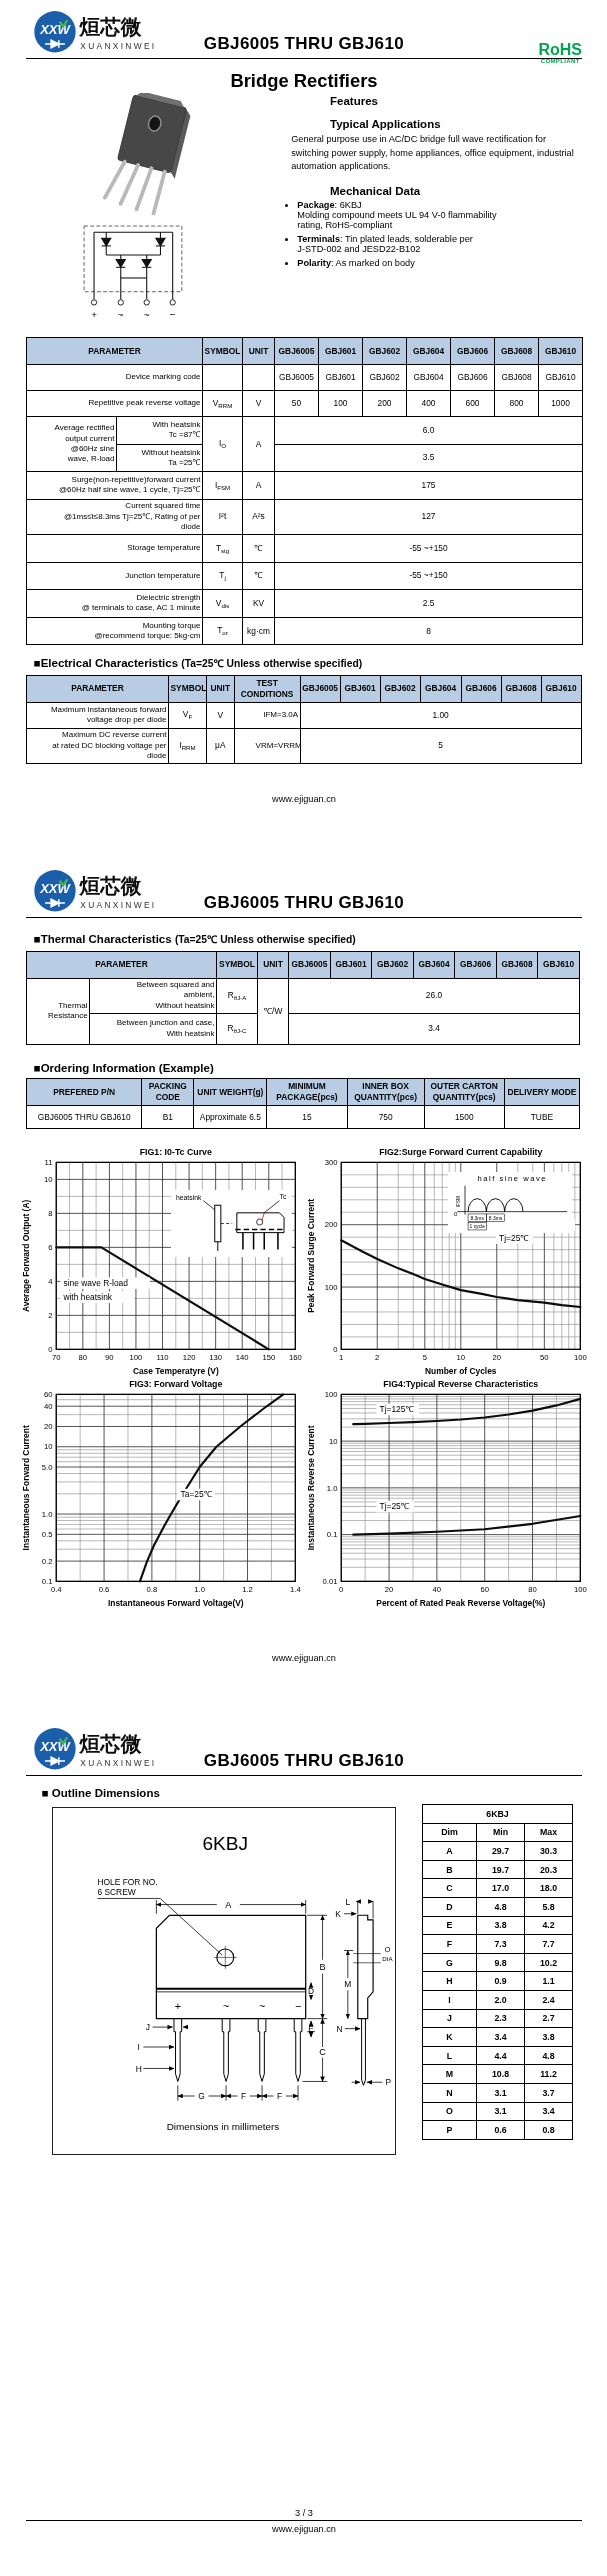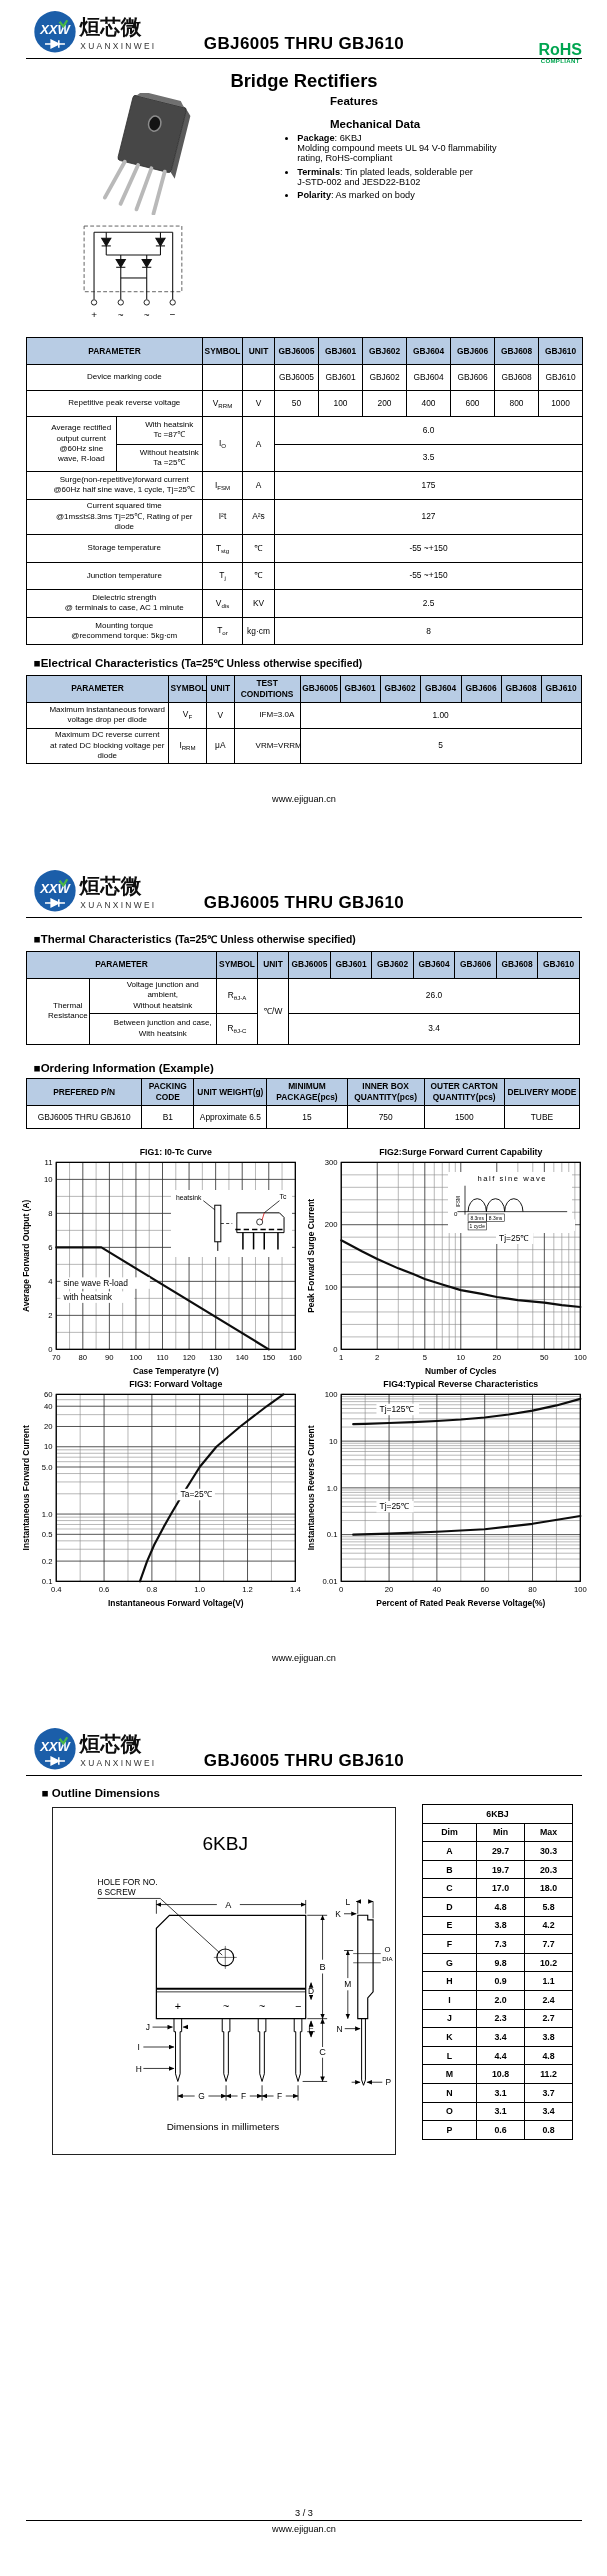--- a/index.html
+++ b/index.html
@@ -23,21 +23,21 @@
   .blk{margin-bottom:10.7px;}
   .mech li .bl{font-weight:bold;}
   .mech .cont{margin-left:0;}
   
   .sec{position:absolute;left:26px;right:26px;}
   .h2row{font-size:11.5px;font-weight:bold;margin:0 0 4.6px 7.7px;}
   .h2row .cond{font-size:10.3px;}
   table.spec{border-collapse:collapse;width:554px;table-layout:fixed;font-size:8.4px;text-align:center;}
   table.spec td{border:0.8px solid #000;padding:1.5px;vertical-align:middle;line-height:1.3;}
   table.spec tr.hd td{background:#b8cce4;font-weight:bold;height:23px;}
-  table.spec td.pl{text-align:center;padding-left:21px;font-size:8px;}
+  table.spec td.pl{text-align:right;padding-left:21px;font-size:8px;}
   .sb{font-size:6.1px;vertical-align:-1.5px;}
   
   .ftr{position:absolute;left:26px;right:26px;top:791px;text-align:center;font-size:9.2px;}
   .ftr .pn{padding-bottom:2.3px;border-bottom:1.1px solid #000;}
   .ftr .site{padding-top:3.1px;}
   
   .chart{position:absolute;width:282px;height:230px;}
   .c1{left:21.4px;top:288px}.c2{left:306px;top:288px}.c3{left:21.4px;top:520px}.c4{left:306px;top:520px}
   svg text{font-family:"Liberation Sans",sans-serif;}
   .tick{font-size:10px;}
@@ -129,20 +129,24 @@
       </g>
       <text x="17" y="124" text-anchor="middle" font-size="13">+</text>
       <text x="52" y="124" text-anchor="middle" font-size="13">~</text>
       <text x="86" y="124" text-anchor="middle" font-size="13">~</text>
       <text x="120" y="124" text-anchor="middle" font-size="13">−</text>
     </svg>
 
     <div class="rcol">
       <div class="blk">
         <h3>Features</h3>
+      </div>
+      <div class="blk">
+        <h3>Typical Applications</h3>
+        <p class="apps-p">General purpose use in AC/DC bridge full wave rectification for switching power supply, home appliances, office equipment, industrial automation applications.</p>
       </div>
       <div class="blk mech">
         <h3>Mechanical Data</h3>
         <ul>
           <li>
             <span class="bl">Package</span><span>: 6KBJ</span>
             <div class="cont">Molding compound meets UL 94 V-0 flammability</div>
             <div class="cont">rating, RoHS-compliant</div>
           </li>
           <li>
@@ -388,21 +392,21 @@
               <td>GBJ601</td>
               <td>GBJ602</td>
               <td>GBJ604</td>
               <td>GBJ606</td>
               <td>GBJ608</td>
               <td>GBJ610</td>
             </tr>
         <tr style="height:31px">
           <td class="pl" rowspan="2">Thermal Resistance</td>
           <td class="pl">
-                <div>Voltage junction and ambient,</div>
+                <div>Between squared and ambient,</div>
                 <div>Without heatsink</div>
               </td>
           <td><span>R</span><sub class="sb">θJ-A</sub></td>
           <td rowspan="2">℃/W</td>
           <td colspan="7">26.0</td>
         </tr>
         <tr style="height:31px">
           <td class="pl">
                 <div>Between junction and case,</div>
                 <div>With heatsink</div>

